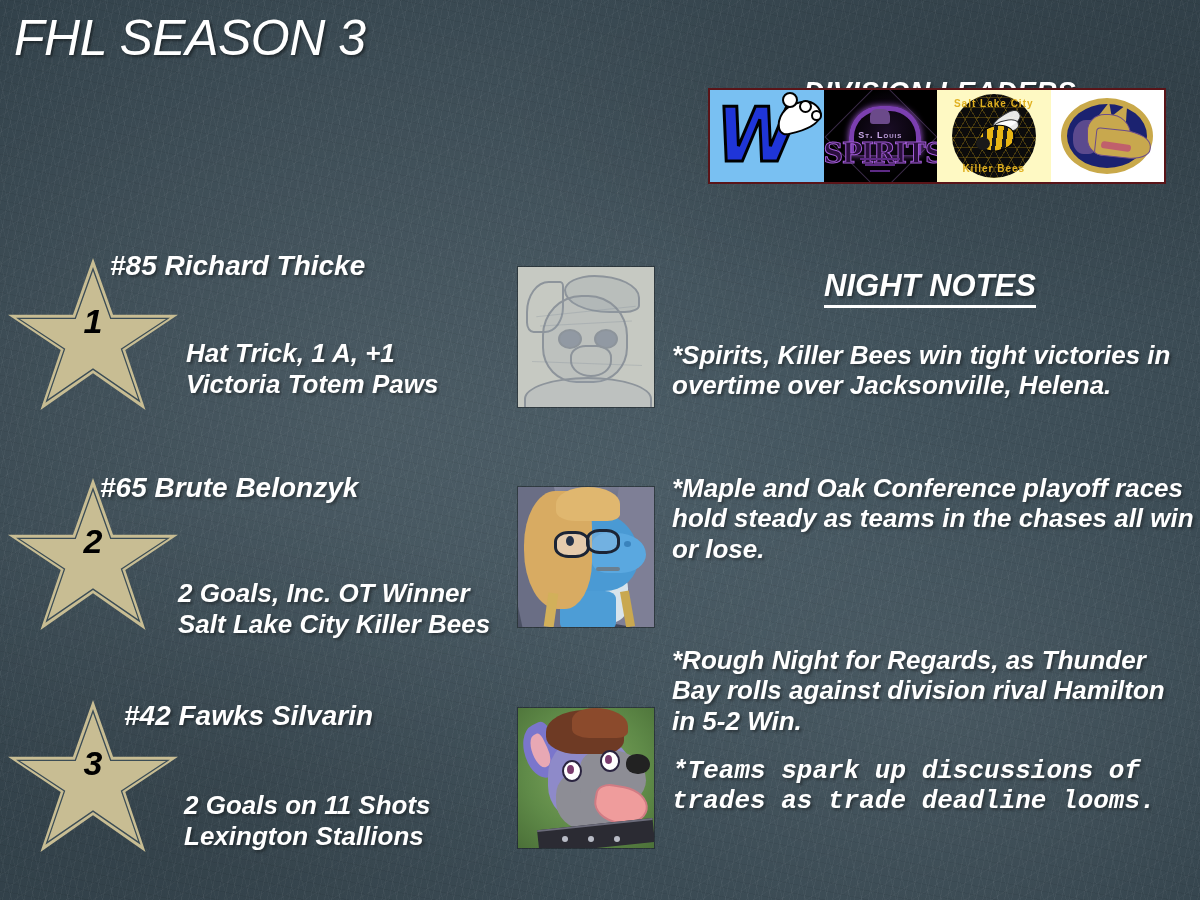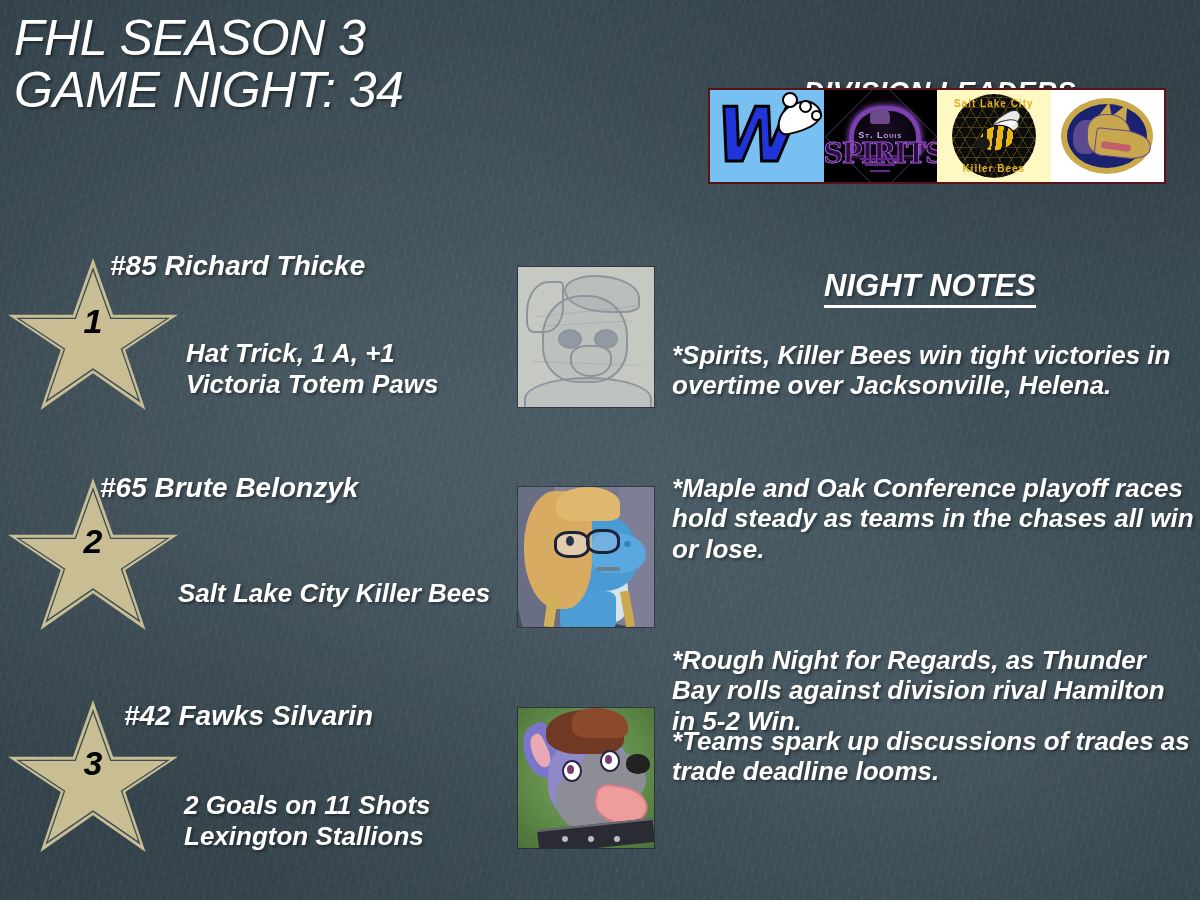--- a/index.html
+++ b/index.html
@@ -398,21 +398,20 @@
   }
 </style>
 </head>
 <body>
 
 <div id="slide">
   <div id="ice-sheen"></div>
 
   <div id="title-block">
     <div>FHL SEASON 3</div>
-    <div id="title-line2">GAME NIGHT: 34</div>
   </div>
 
   <div id="division-title">DIVISION LEADERS</div>
 
   <div id="logo-strip">
 
     <div class="logo-cell logo-w">
       <div class="wletter">W</div>
       <div class="crest"></div>
       <div class="bub b1"></div>
@@ -479,20 +478,21 @@
   </div>
 
   <div class="star-wrap" style="top:478px;">
     <div class="star-shape"></div>
     <div class="star-inner"></div>
     <div class="star-fill"></div>
     <div class="star-num">2</div>
   </div>
   <div class="player-name" style="left:100px; top:472px;">#65 Brute Belonzyk</div>
   <div class="player-stats" style="left:134px; top:578px;">
+    <div>2 Goals, Inc. OT Winner</div>
     <div>Salt Lake City Killer Bees</div>
   </div>
   <div class="portrait p-dragon" style="left:518px; top:487px;">
     <div class="bg2"></div>
     <div class="wingL"></div>
     <div class="wingR"></div>
     <div class="chin"></div>
     <div class="face"></div>
     <div class="snout2"></div>
     <div class="neck"></div>
@@ -540,15 +540,15 @@
     <div class="stud" style="left:96px;"></div>
   </div>
 
   <div id="notes-title">
     <span>NIGHT NOTES</span>
   </div>
 
   <div class="note" style="top:340px;">*Spirits, Killer Bees win tight victories in overtime over Jacksonville, Helena.</div>
   <div class="note" style="top:473px;">*Maple and Oak Conference playoff races hold steady as teams in the chases all win or lose.</div>
   <div class="note" style="top:645px;">*Rough Night for Regards, as Thunder Bay rolls against division rival Hamilton in 5-2 Win.</div>
-  <div class="note" style="top:726px;">*Teams spark up discussions of trades as trade deadline looms.</div>
+  <div class="note" style="top:756px;font-family:Liberation Mono, monospace;">*Teams spark up discussions of trades as trade deadline looms.</div>
 
 </div>
 
 </body></html>

